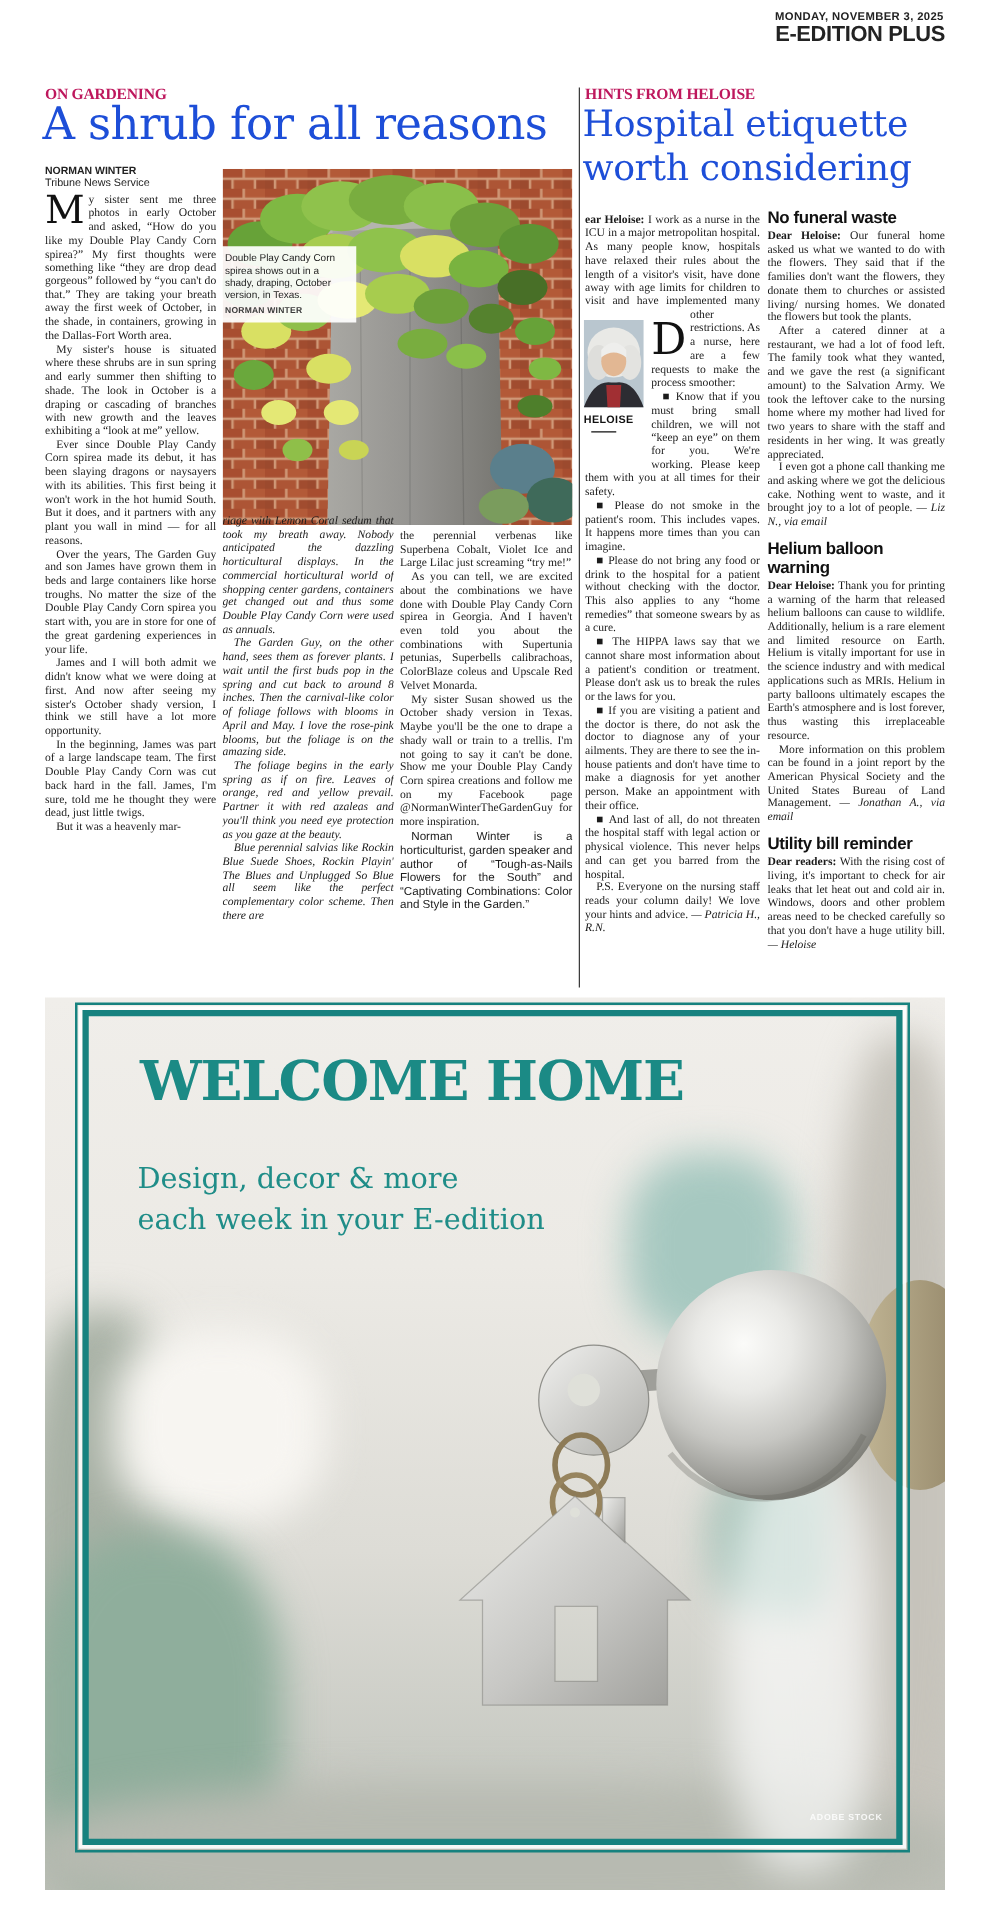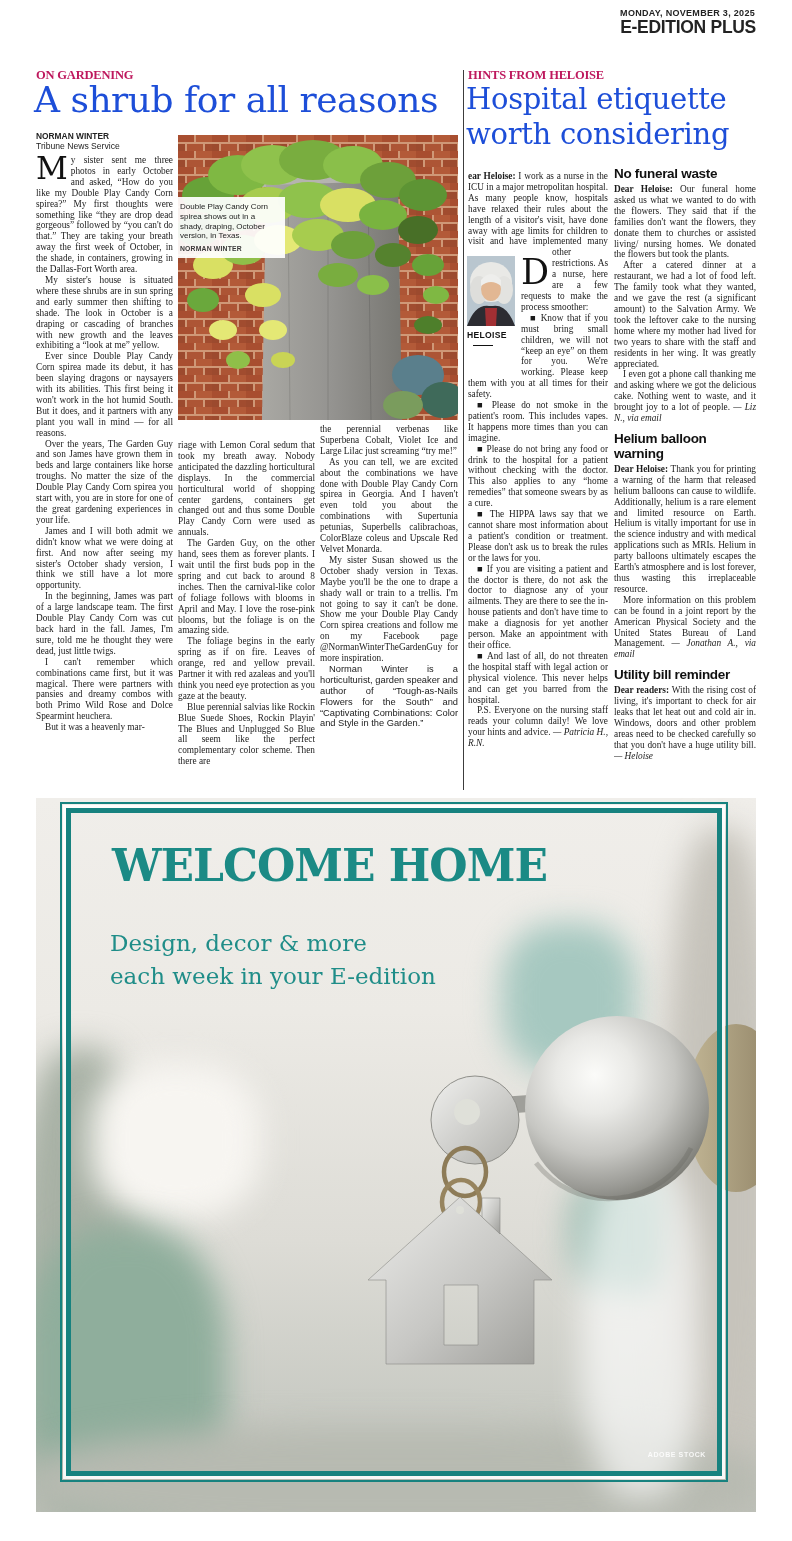--- a/index.html
+++ b/index.html
@@ -19,21 +19,21 @@
   .h-kicker{left:468px;top:68px;}
   .headline{position:absolute;font-family:"DejaVu Serif",serif;color:#1d4ed8;}
   .g-headline{left:34px;top:80px;font-size:36px;line-height:40px;letter-spacing:-.5px;width:430px;}
   .h-headline{left:466px;top:82px;font-size:29px;line-height:34.5px;letter-spacing:-.3px;width:292px;}
   .byline{position:absolute;left:36px;top:132px;font-family:"Liberation Sans",sans-serif;font-size:8.6px;line-height:9.6px;color:#222;}
   .byline b{font-size:8.4px;}
 
   
   .col{position:absolute;overflow:hidden;}
   .g-col1{left:36px;top:155px;width:137px;height:636px;}
-  .g-col2{left:178px;top:440px;width:137px;height:367px;}
+  .g-col2{left:178px;top:412px;width:137px;height:367px;font-style:italic;}
   .g-col3{left:320px;top:424px;width:138px;height:367px;}
   .h-col1{left:468px;top:171px;width:140px;height:620px;}
   .h-col2{left:614px;top:166px;width:142px;height:625px;}
   p.body{margin:0;font-size:9.3px;line-height:10.9px;text-align:justify;text-indent:9px;color:#1b1b1b;}
   p.body.first{text-indent:0;}
   .dropcap{float:left;font-family:"DejaVu Serif",serif;font-size:31px;line-height:25px;
            padding:1px 3px 0 0;color:#111;}
   .dropcap.dc-d{font-size:35px;line-height:28px;}
   .sig{font-style:italic;}
   .subhead{font-family:"Liberation Sans",sans-serif;font-weight:bold;font-size:13.5px;
@@ -156,21 +156,20 @@
     <span class="credit">NORMAN WINTER</span>
   </div>
 
   <div class="col g-col1">
     <p class="body first"><span class="dropcap">M</span><span>y sister sent me three photos in early October and asked, “How do you like my Double Play Candy Corn spirea?” My first thoughts were something like “they are drop dead gorgeous” followed by “you can't do that.” They are taking your breath away the first week of October, in the shade, in containers, growing in the Dallas-Fort Worth area.</span></p>
     <p class="body">My sister's house is situated where these shrubs are in sun spring and early summer then shifting to shade. The look in October is a draping or cascading of branches with new growth and the leaves exhibiting a “look at me” yellow.</p>
     <p class="body">Ever since Double Play Candy Corn spirea made its debut, it has been slaying dragons or naysayers with its abilities. This first being it won't work in the hot humid South. But it does, and it partners with any plant you wall in mind — for all reasons.</p>
     <p class="body">Over the years, The Garden Guy and son James have grown them in beds and large containers like horse troughs. No matter the size of the Double Play Candy Corn spirea you start with, you are in store for one of the great gardening experiences in your life.</p>
     <p class="body">James and I will both admit we didn't know what we were doing at first. And now after seeing my sister's October shady version, I think we still have a lot more opportunity.</p>
     <p class="body">In the beginning, James was part of a large landscape team. The first Double Play Candy Corn was cut back hard in the fall. James, I'm sure, told me he thought they were dead, just little twigs.</p>
-    <p class="body">I can't remember which combinations came first, but it was magical. There were partners with pansies and dreamy combos with both Primo Wild Rose and Dolce Spearmint heuchera.</p>
     <p class="body">But it was a heavenly mar-</p>
   </div>
   <div class="col g-col2">
     <p class="body first">riage with Lemon Coral sedum that took my breath away. Nobody anticipated the dazzling horticultural displays. In the commercial horticultural world of shopping center gardens, containers get changed out and thus some Double Play Candy Corn were used as annuals.</p>
     <p class="body">The Garden Guy, on the other hand, sees them as forever plants. I wait until the first buds pop in the spring and cut back to around 8 inches. Then the carnival-like color of foliage follows with blooms in April and May. I love the rose-pink blooms, but the foliage is on the amazing side.</p>
     <p class="body">The foliage begins in the early spring as if on fire. Leaves of orange, red and yellow prevail. Partner it with red azaleas and you'll think you need eye protection as you gaze at the beauty.</p>
     <p class="body">Blue perennial salvias like Rockin Blue Suede Shoes, Rockin Playin' The Blues and Unplugged So Blue all seem like the perfect complementary color scheme. Then there are</p>
   </div>
   <div class="col g-col3">
     <p class="body first">the perennial verbenas like Superbena Cobalt, Violet Ice and Large Lilac just screaming “try me!”</p>

